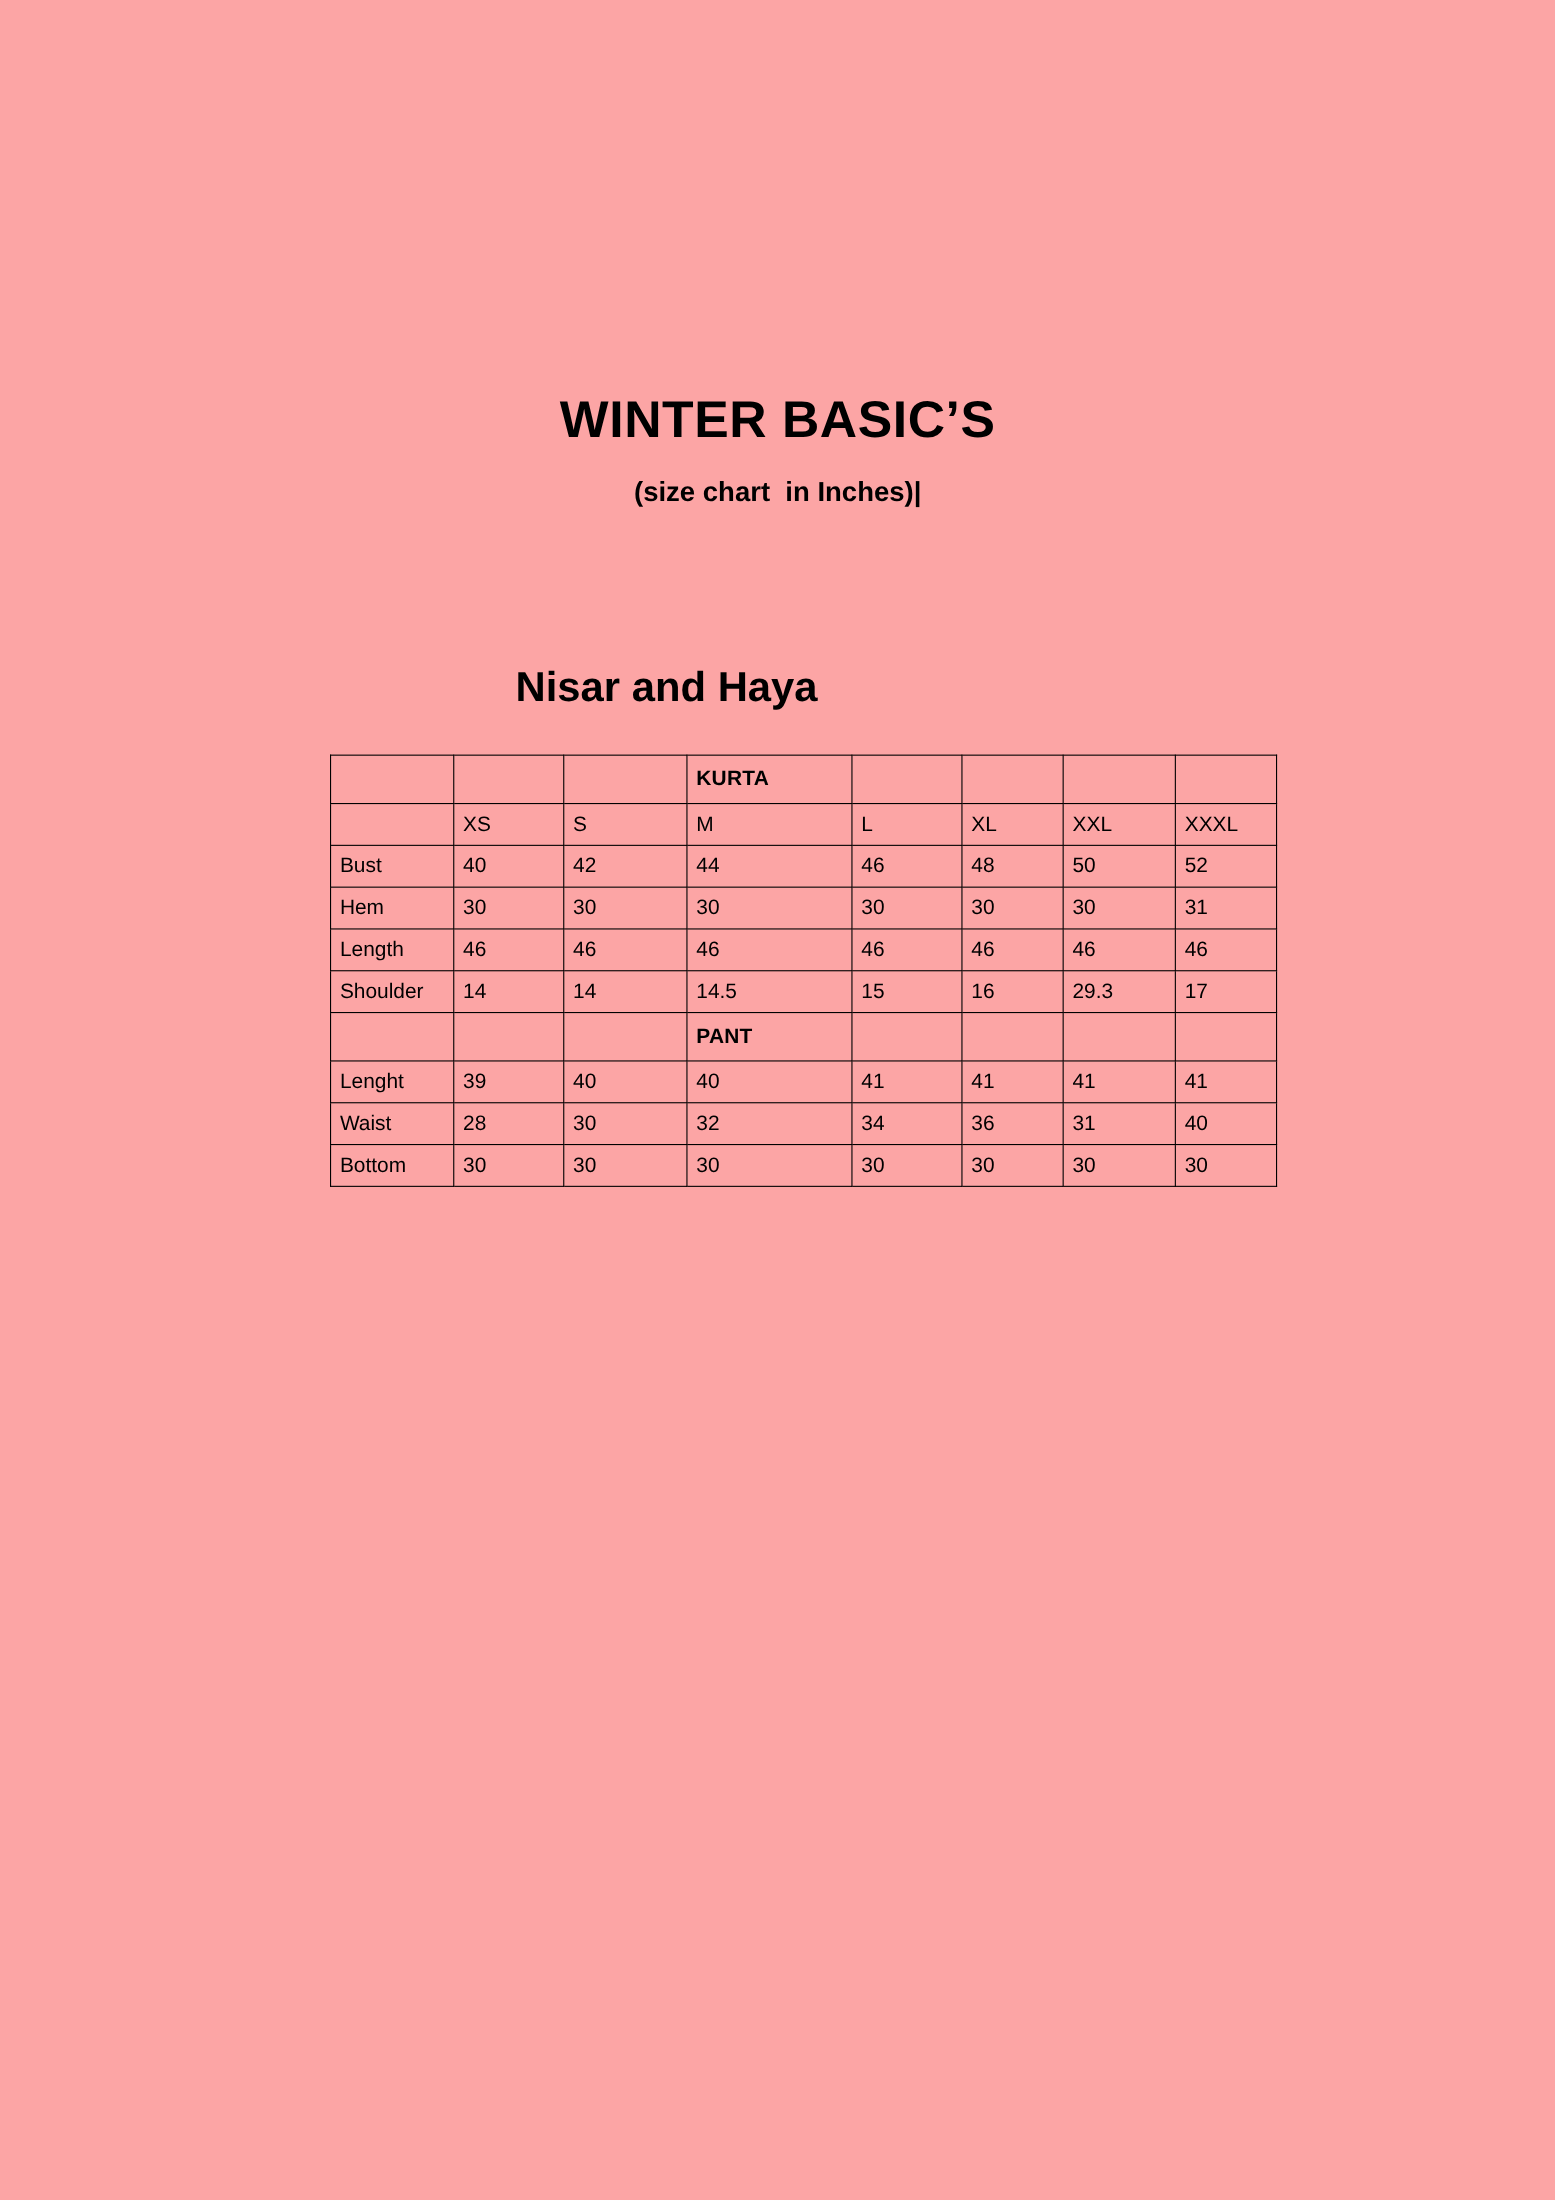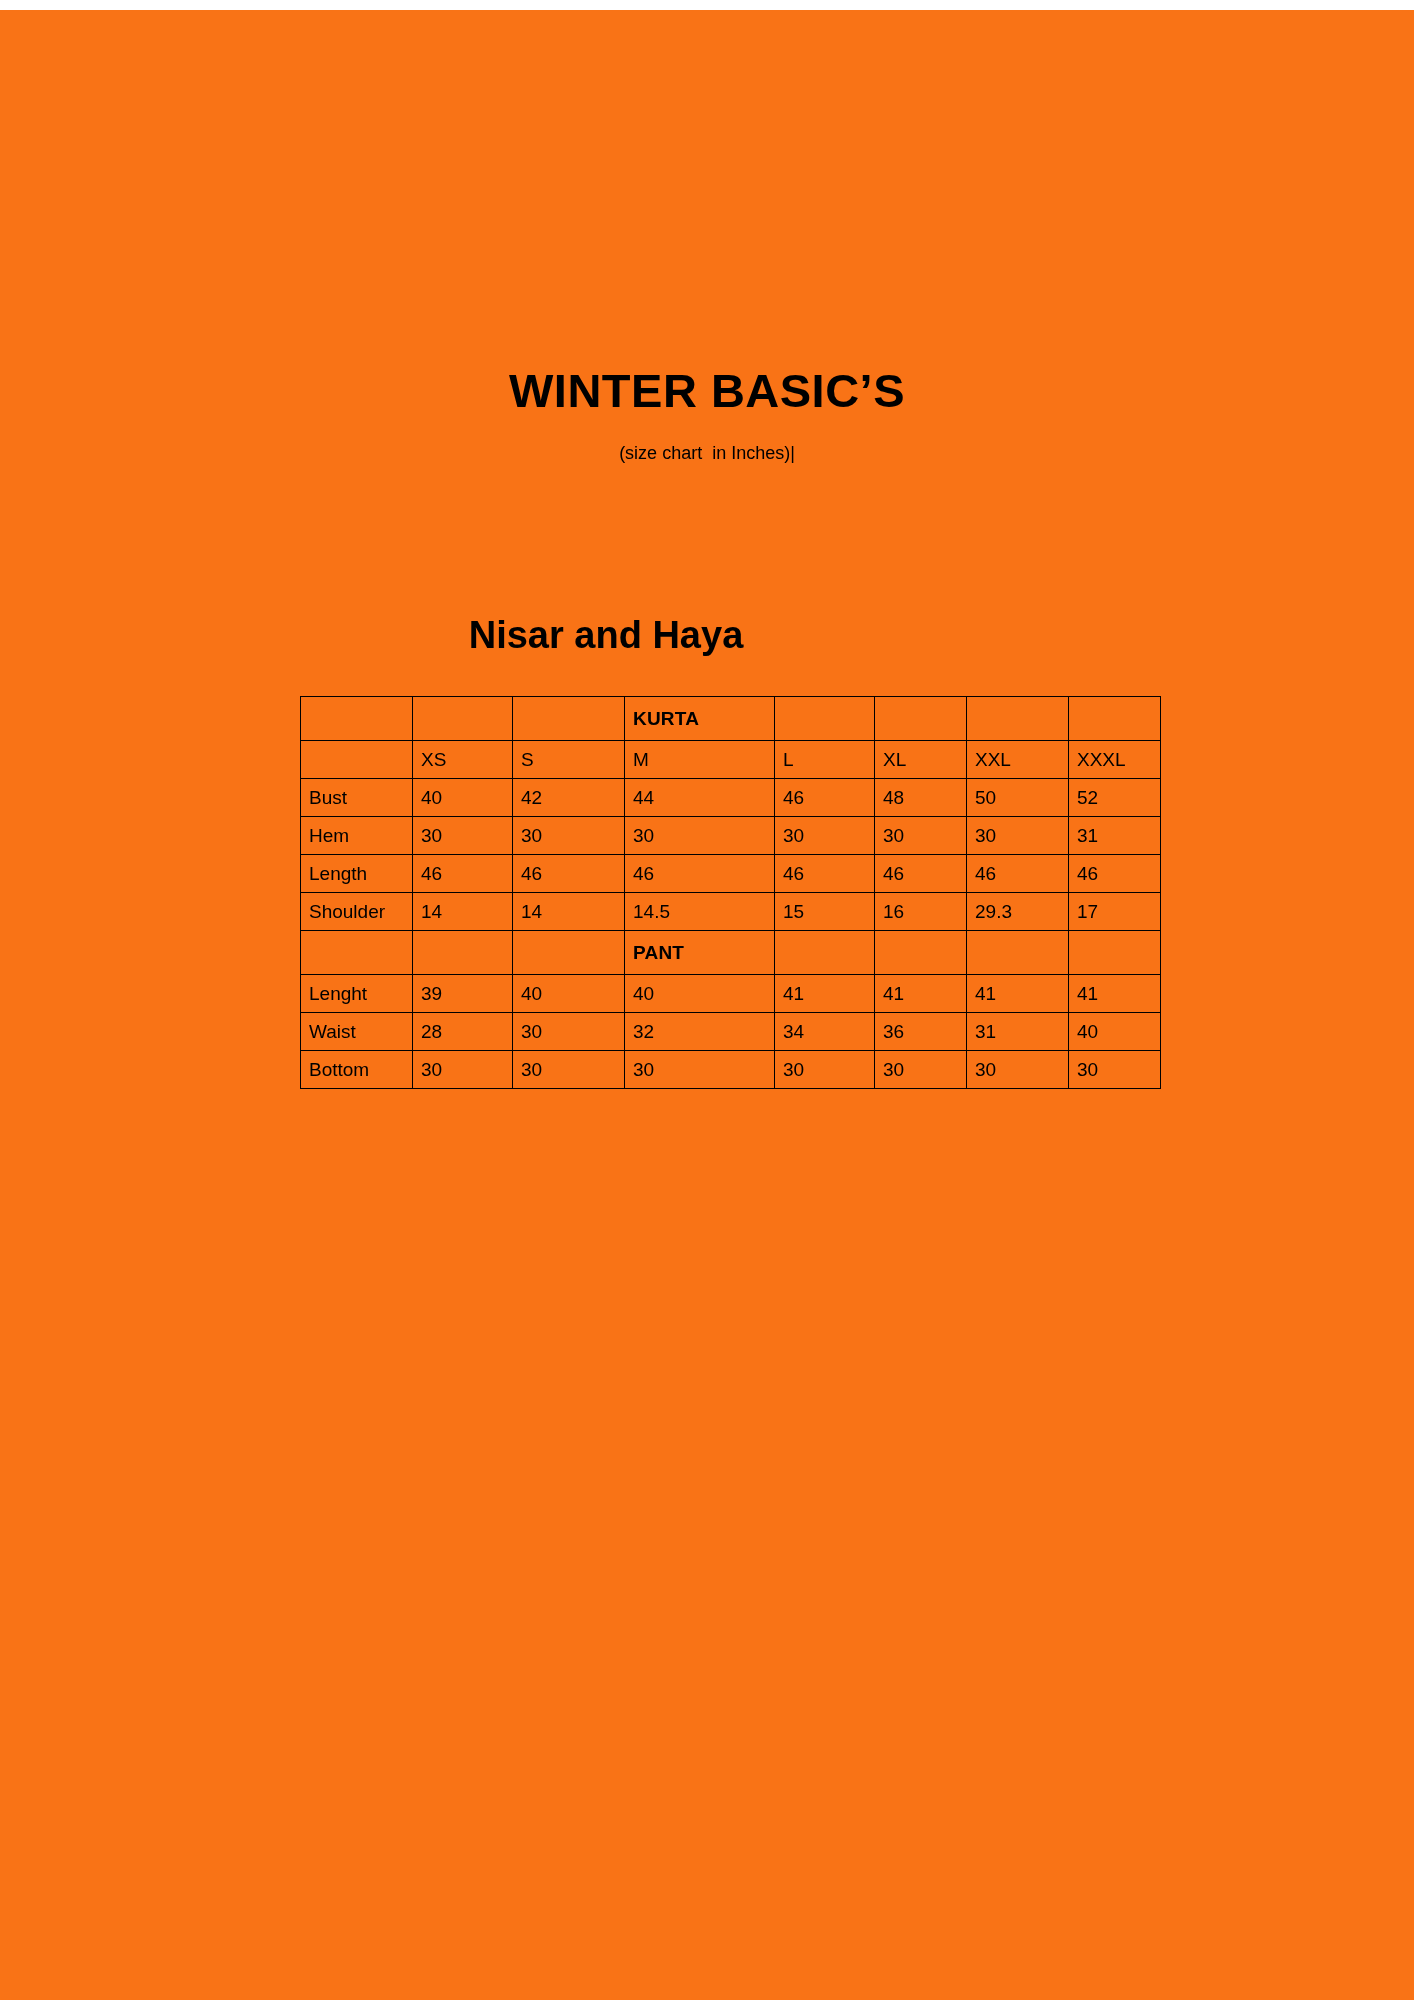--- a/index.html
+++ b/index.html
@@ -12,42 +12,41 @@
     height: 2000px;
     position: relative;
     font-family: "Liberation Sans", sans-serif;
     color: #000000;
     overflow: hidden;
   }
 
   .page {
     position: absolute;
     inset: 0;
-    background: #f97316;
-    margin-top: 10px;
+    background: #fca5a5;
   }
 
   
   .title-block {
     position: absolute;
     top: 355px;
     left: 0;
     width: 1414px;
     text-align: center;
   }
   .doc-title {
     font-size: 47px;
     font-weight: bold;
     letter-spacing: 0.5px;
     line-height: 1.1;
     margin: 0;
   }
   .doc-subtitle {
-    font-size: 18px;
-    font-weight: normal;
+    font-size: 25px;
+    font-weight: bold;
     line-height: 1.1;
     margin: 0;
     padding-top: 27px;
     white-space: pre;
   }
   .brand-title {
     position: absolute;
     top: 605px;
     left: 0;
     width: 1212px;

